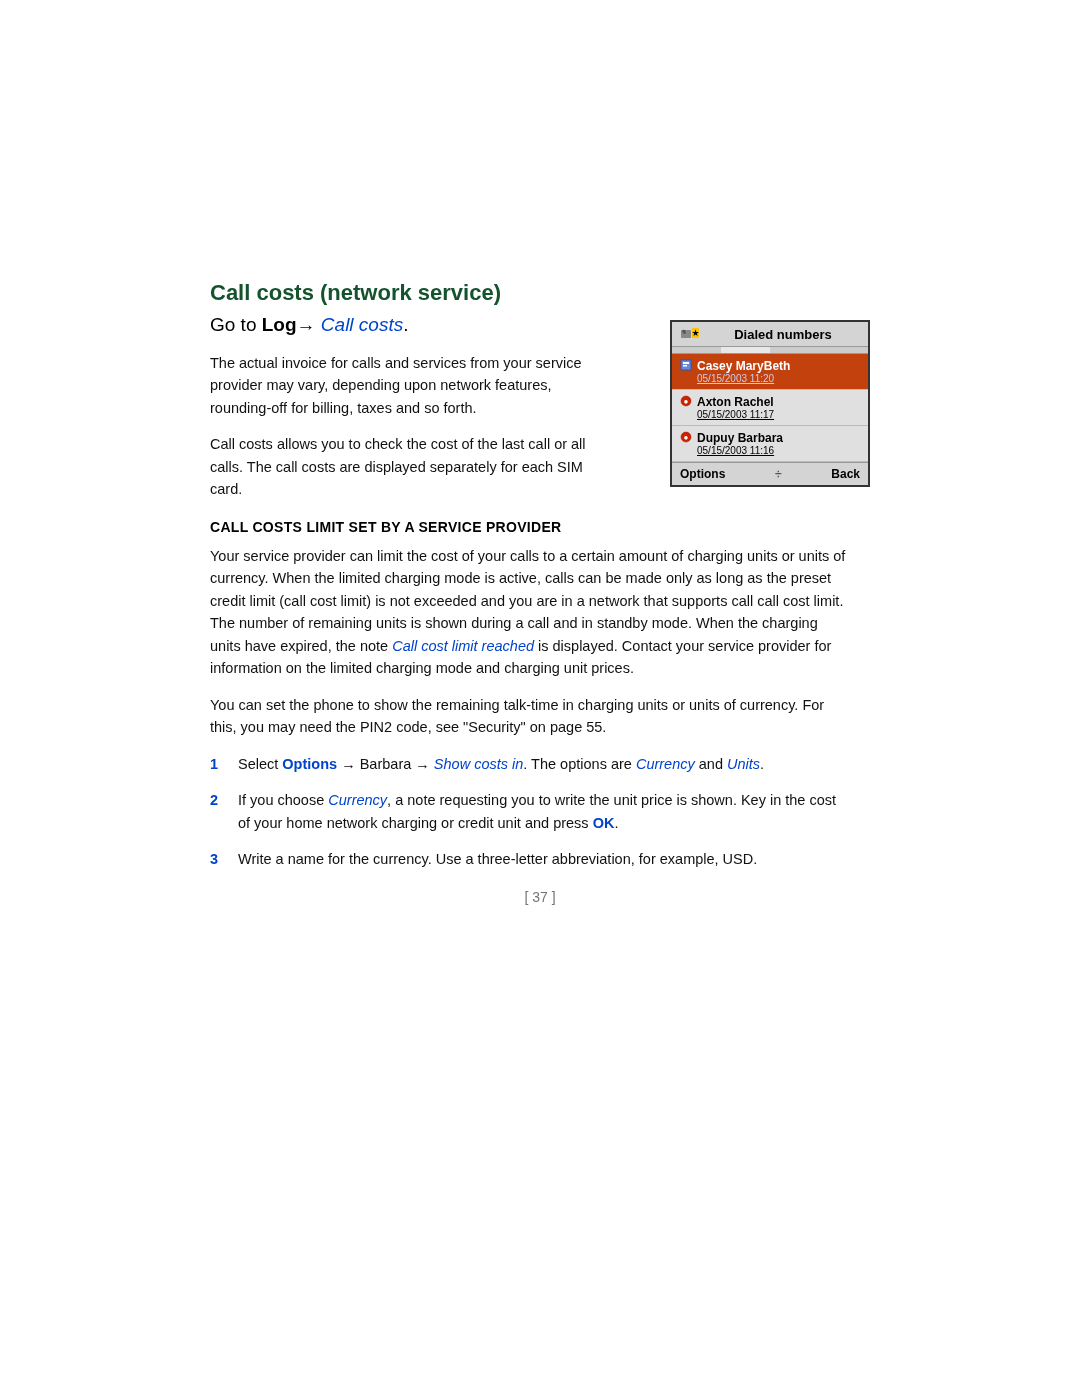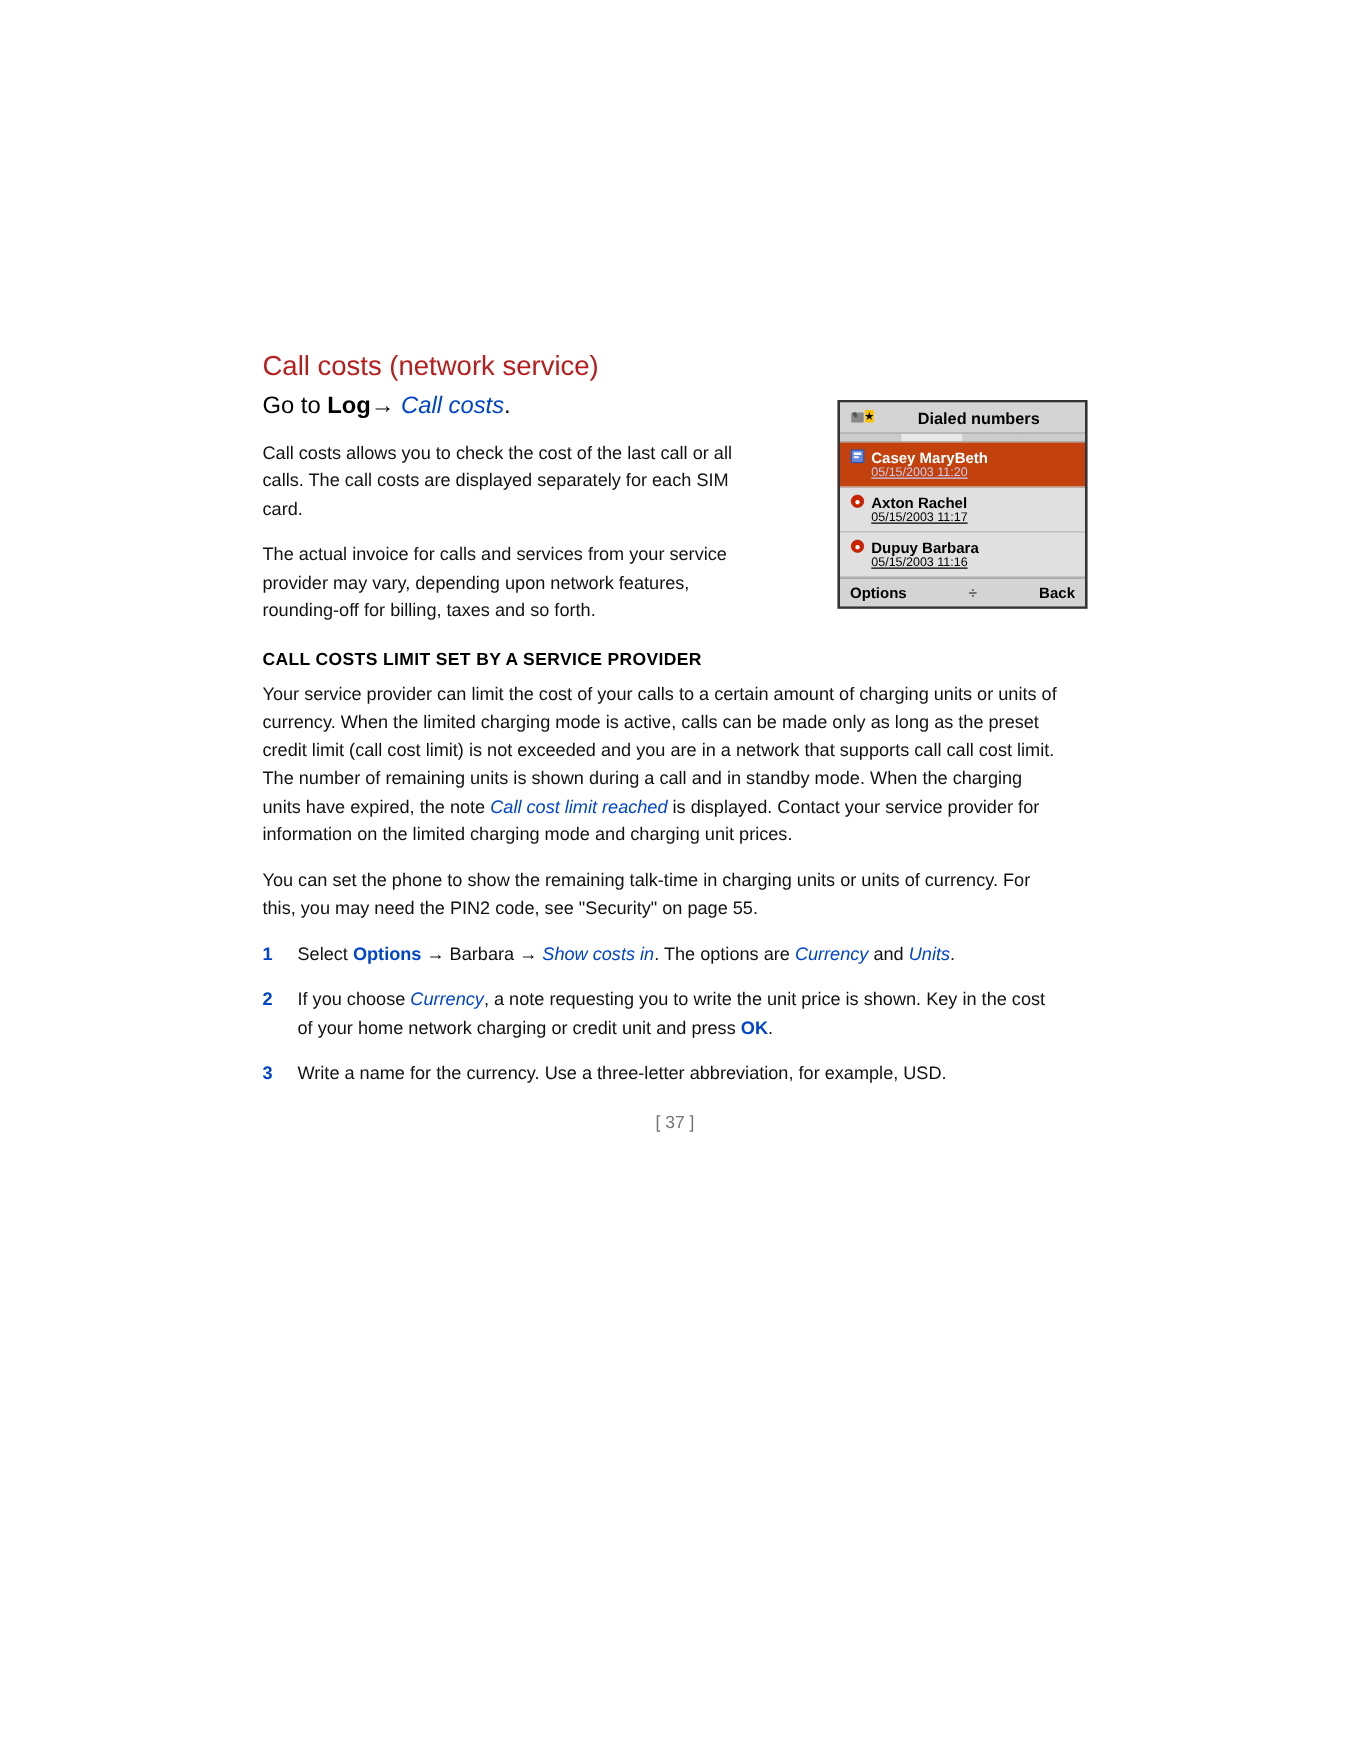--- a/index.html
+++ b/index.html
@@ -25,22 +25,22 @@
 
     .content-area {
       width: 660px;
       margin-top: 280px;
       position: relative;
     }
 
     
     .page-title {
       font-size: 22px;
-      font-weight: normal;
-      color: #b91c1c;
+      font-weight: bold;
+      color: #14532d;
       margin-bottom: 8px;
     }
 
     
     .nav-path {
       font-size: 19px;
       margin-bottom: 16px;
     }
     .nav-path .bold {
       font-weight: bold;
@@ -308,22 +308,22 @@
       </div>
     </div>
 
     <h1 class="page-title">Call costs (network service)</h1>
 
     <div class="nav-path">
       <span>Go to </span><span class="bold">Log</span><span class="nav-arrow">→</span> <span class="italic-blue">Call costs</span><span>.</span>
     </div>
 
     <div class="text-section">
+      <p class="paragraph">The actual invoice for calls and services from your service provider may vary, depending upon network features, rounding-off for billing, taxes and so forth.</p>
       <p class="paragraph">Call costs allows you to check the cost of the last call or all calls. The call costs are displayed separately for each SIM card.</p>
-      <p class="paragraph">The actual invoice for calls and services from your service provider may vary, depending upon network features, rounding-off for billing, taxes and so forth.</p>
     </div>
 
     <h2 class="section-heading">CALL COSTS LIMIT SET BY A SERVICE PROVIDER</h2>
 
     <p class="paragraph" style="width:640px;">
       <span>Your service provider can limit the cost of your calls to a certain amount of charging units or units of currency. When the limited charging mode is active, calls can be made only as long as the preset credit limit (call cost limit) is not exceeded and you are in a network that supports call call cost limit. The number of remaining units is shown during a call and in standby mode. When the charging units have expired, the note </span><span class="italic-blue">Call cost limit reached</span><span> is displayed. Contact your service provider for information on the limited charging mode and charging unit prices.</span>
     </p>
 
 
     <p class="paragraph" style="width:640px;">You can set the phone to show the remaining talk-time in charging units or units of currency. For this, you may need the PIN2 code, see "Security" on page 55.</p>

